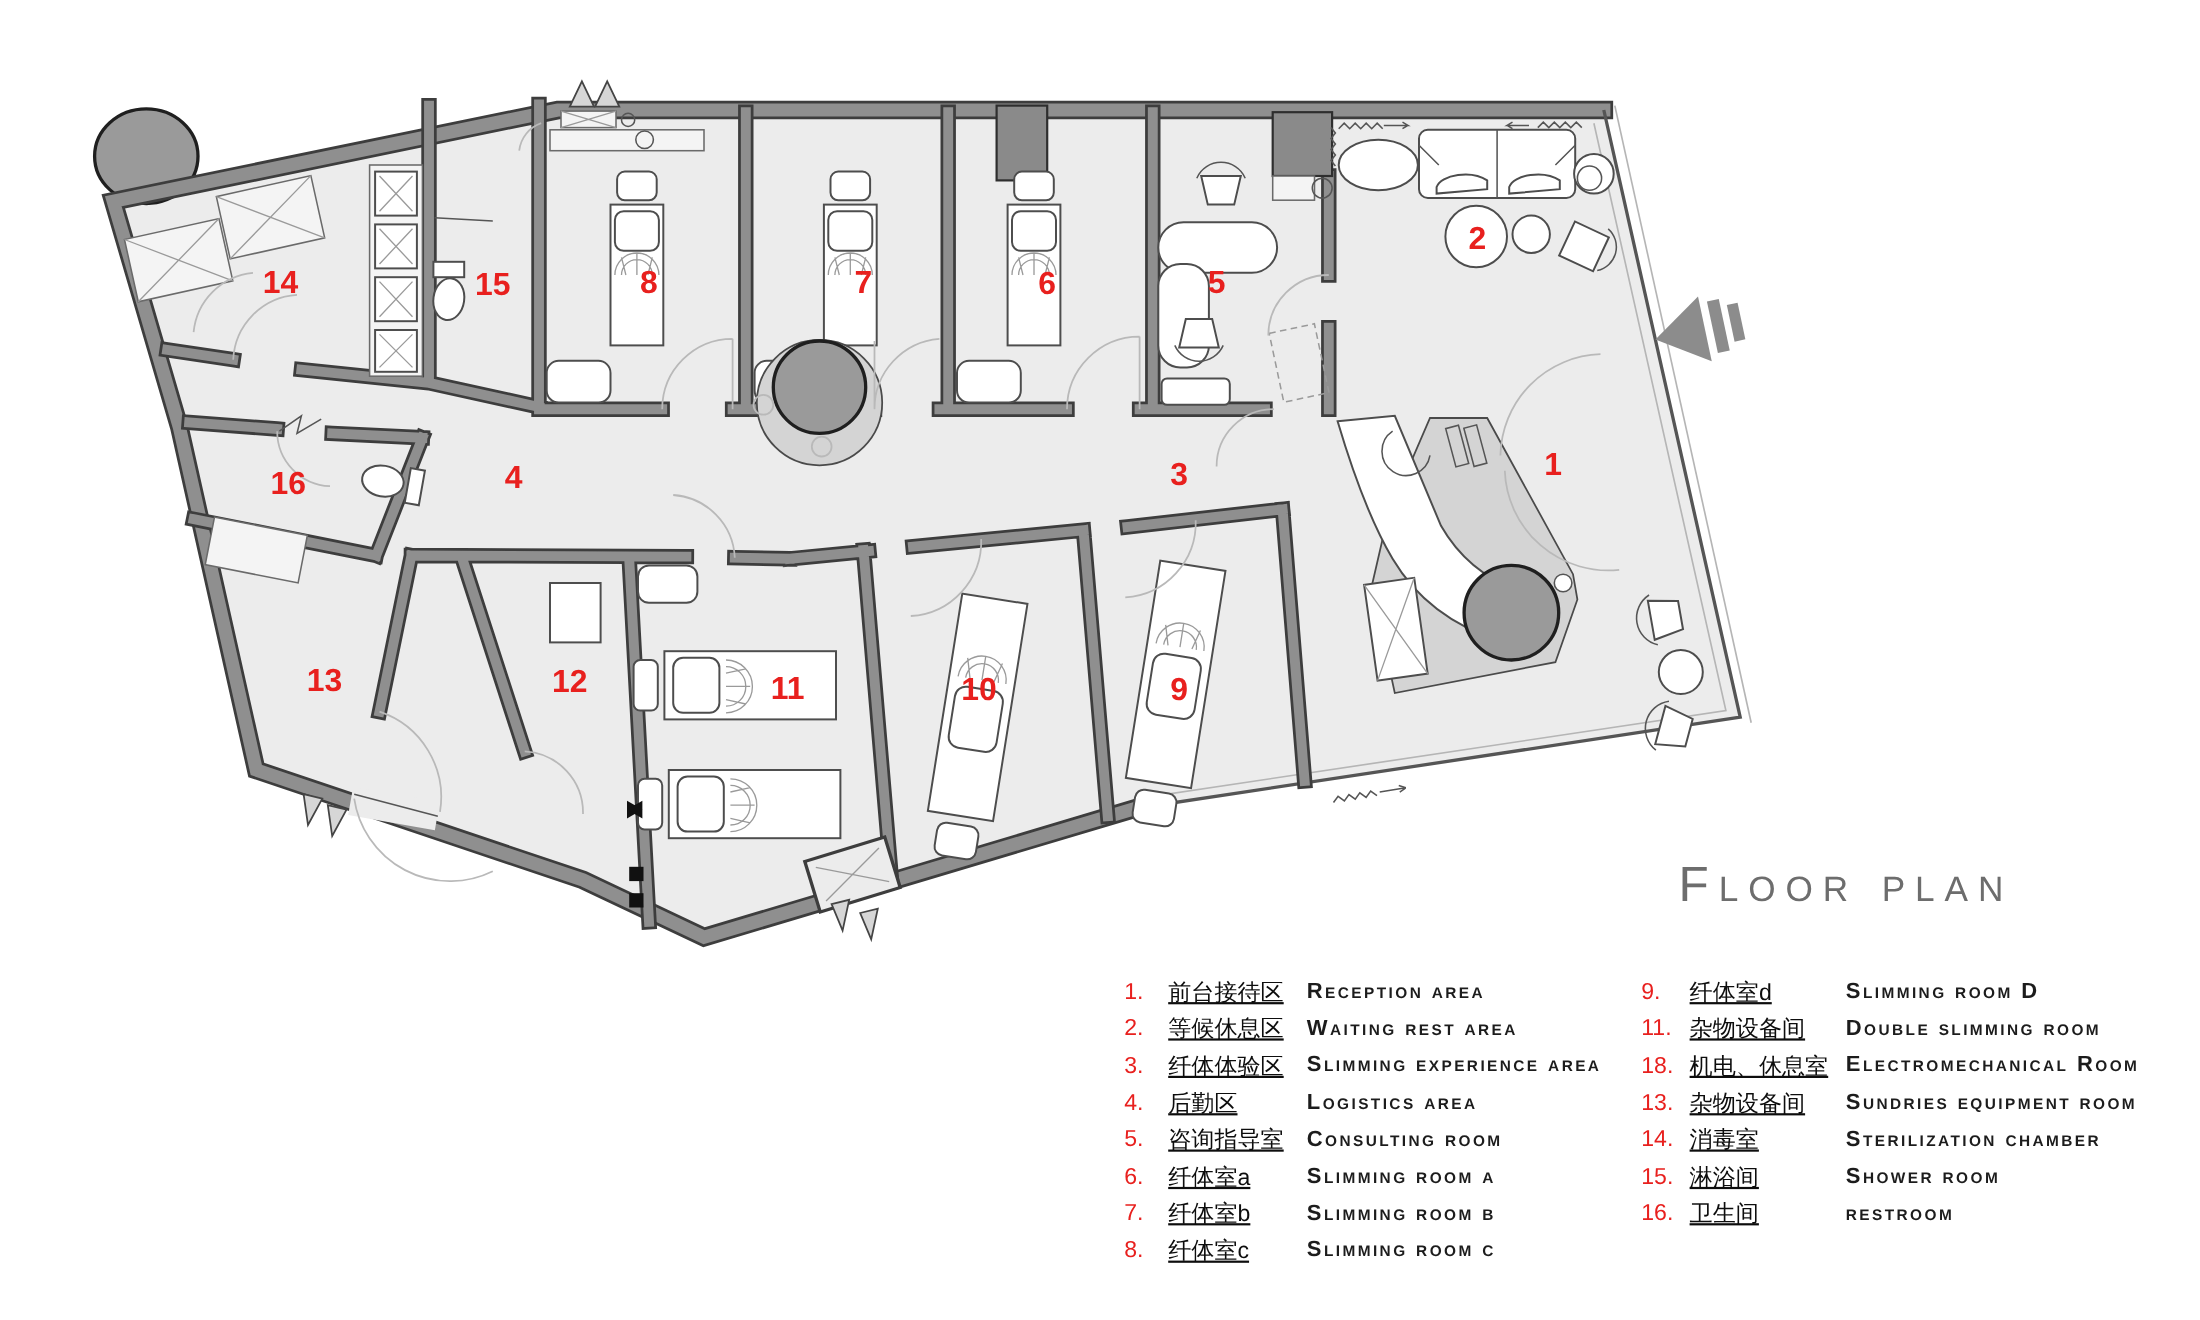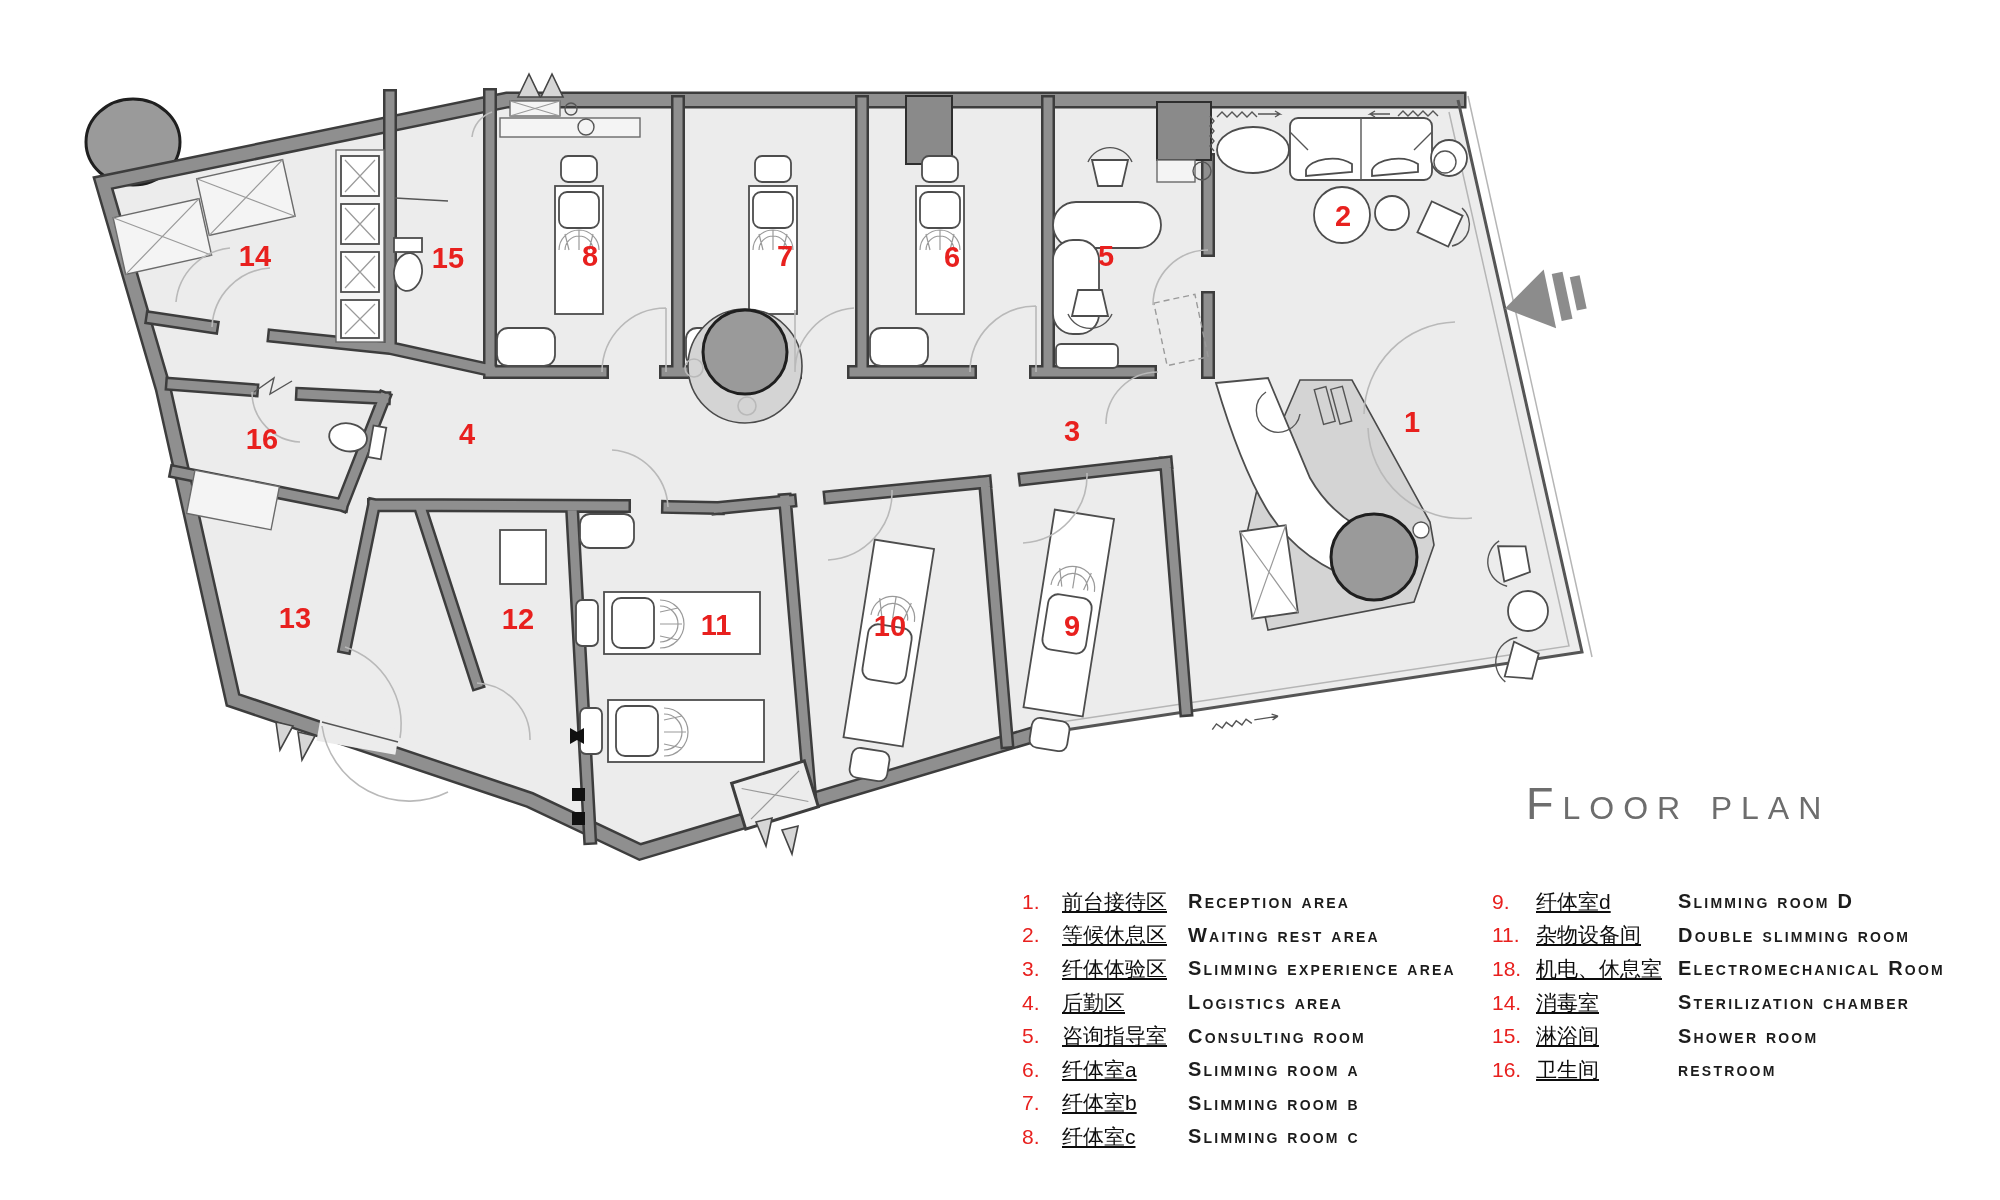--- a/index.html
+++ b/index.html
@@ -387,20 +387,25 @@
           <span class="lnum">11.</span>
           <span class="lzh">杂物设备间</span>
           <span class="len">Double slimming room</span>
         </div>
         <div class="lrow">
           <span class="lnum">18.</span>
           <span class="lzh">机电、休息室</span>
           <span class="len">Electromechanical Room</span>
         </div>
         <div class="lrow">
+          <span class="lnum">13.</span>
+          <span class="lzh">杂物设备间</span>
+          <span class="len">Sundries equipment room</span>
+        </div>
+        <div class="lrow">
           <span class="lnum">14.</span>
           <span class="lzh">消毒室</span>
           <span class="len">Sterilization chamber</span>
         </div>
         <div class="lrow">
           <span class="lnum">15.</span>
           <span class="lzh">淋浴间</span>
           <span class="len">Shower room</span>
         </div>
         <div class="lrow">

